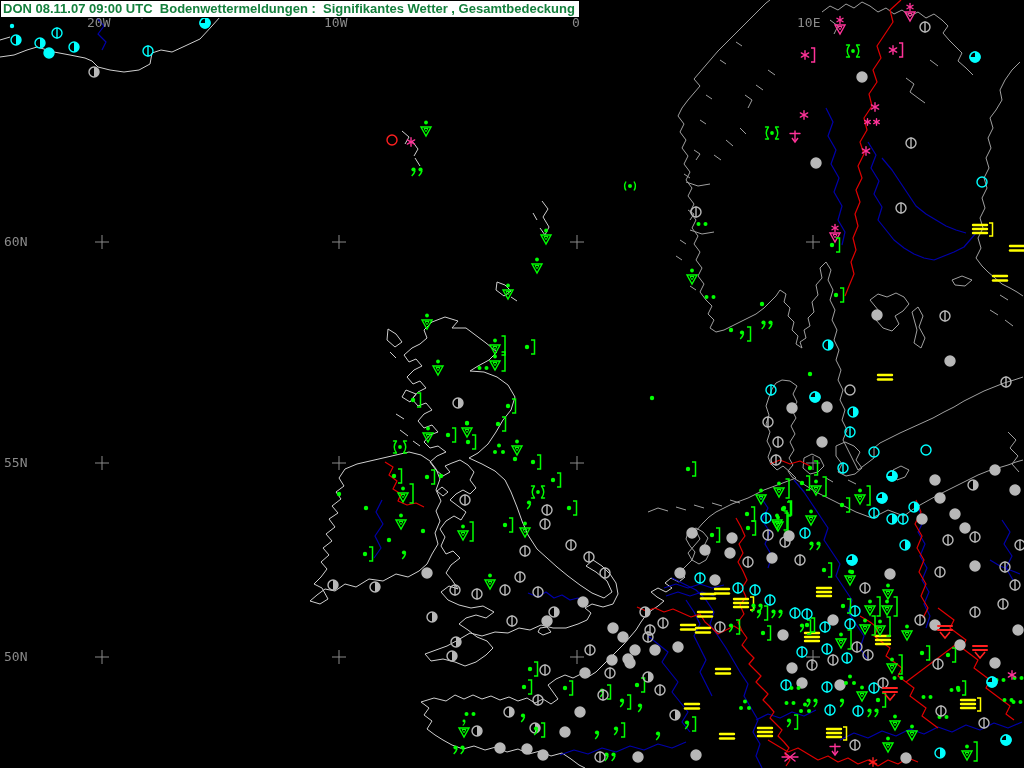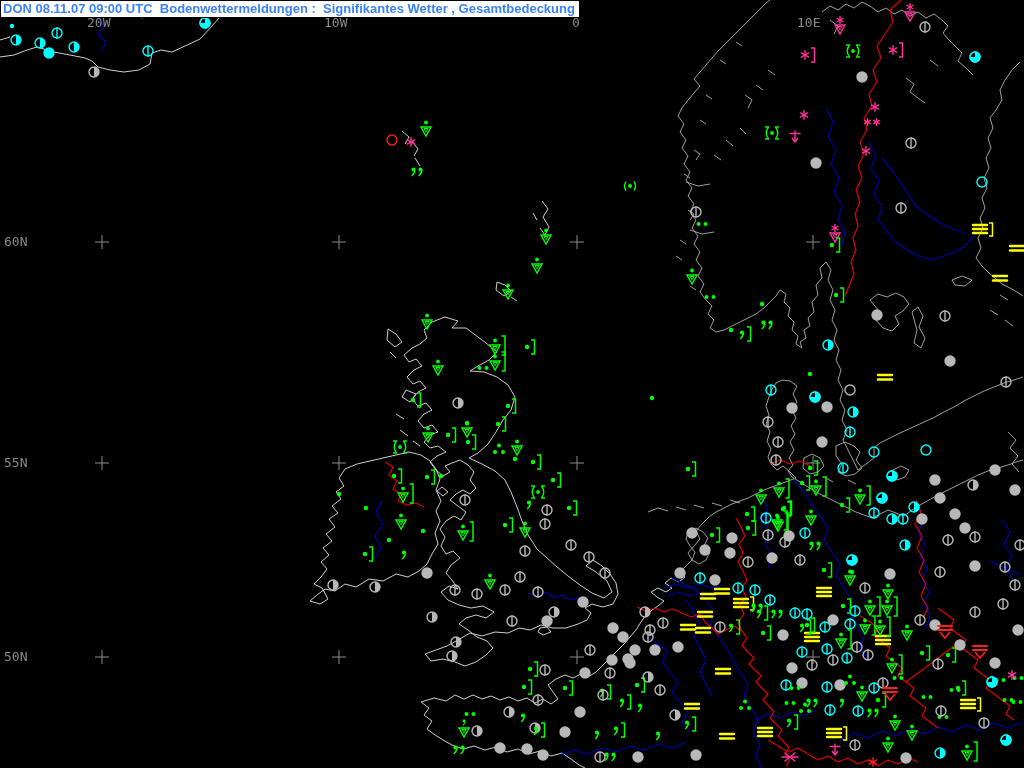--- a/index.html
+++ b/index.html
@@ -1,18 +1,18 @@
 <!DOCTYPE html>
 <html><head>
 <meta charset="utf-8">
 <style>
   html,body{margin:0;padding:0;background:#222;}
   #screen{position:relative;width:1024px;height:768px;background:#000;overflow:hidden;
           font-family:"Liberation Sans",sans-serif;}
-  #titlebar{position:absolute;left:0;top:0;z-index:5;background:#ffffff;color:#3b82f6;
+  #titlebar{position:absolute;left:0;top:0;z-index:5;background:#ffffff;color:#15803d;
             border:1px solid #000;padding:0px 4px 1px 2px;font-weight:bold;font-size:13px;
             letter-spacing:0px;white-space:pre;}
   svg{position:absolute;left:0;top:0;}
   svg text{font-family:"DejaVu Sans Mono","Liberation Mono",monospace;}
 </style>
 </head>
 <body>
 
 <div id="screen">
   <div id="titlebar">DON 08.11.07 09:00 UTC  Bodenwettermeldungen :  Signifikantes Wetter , Gesamtbedeckung</div>

